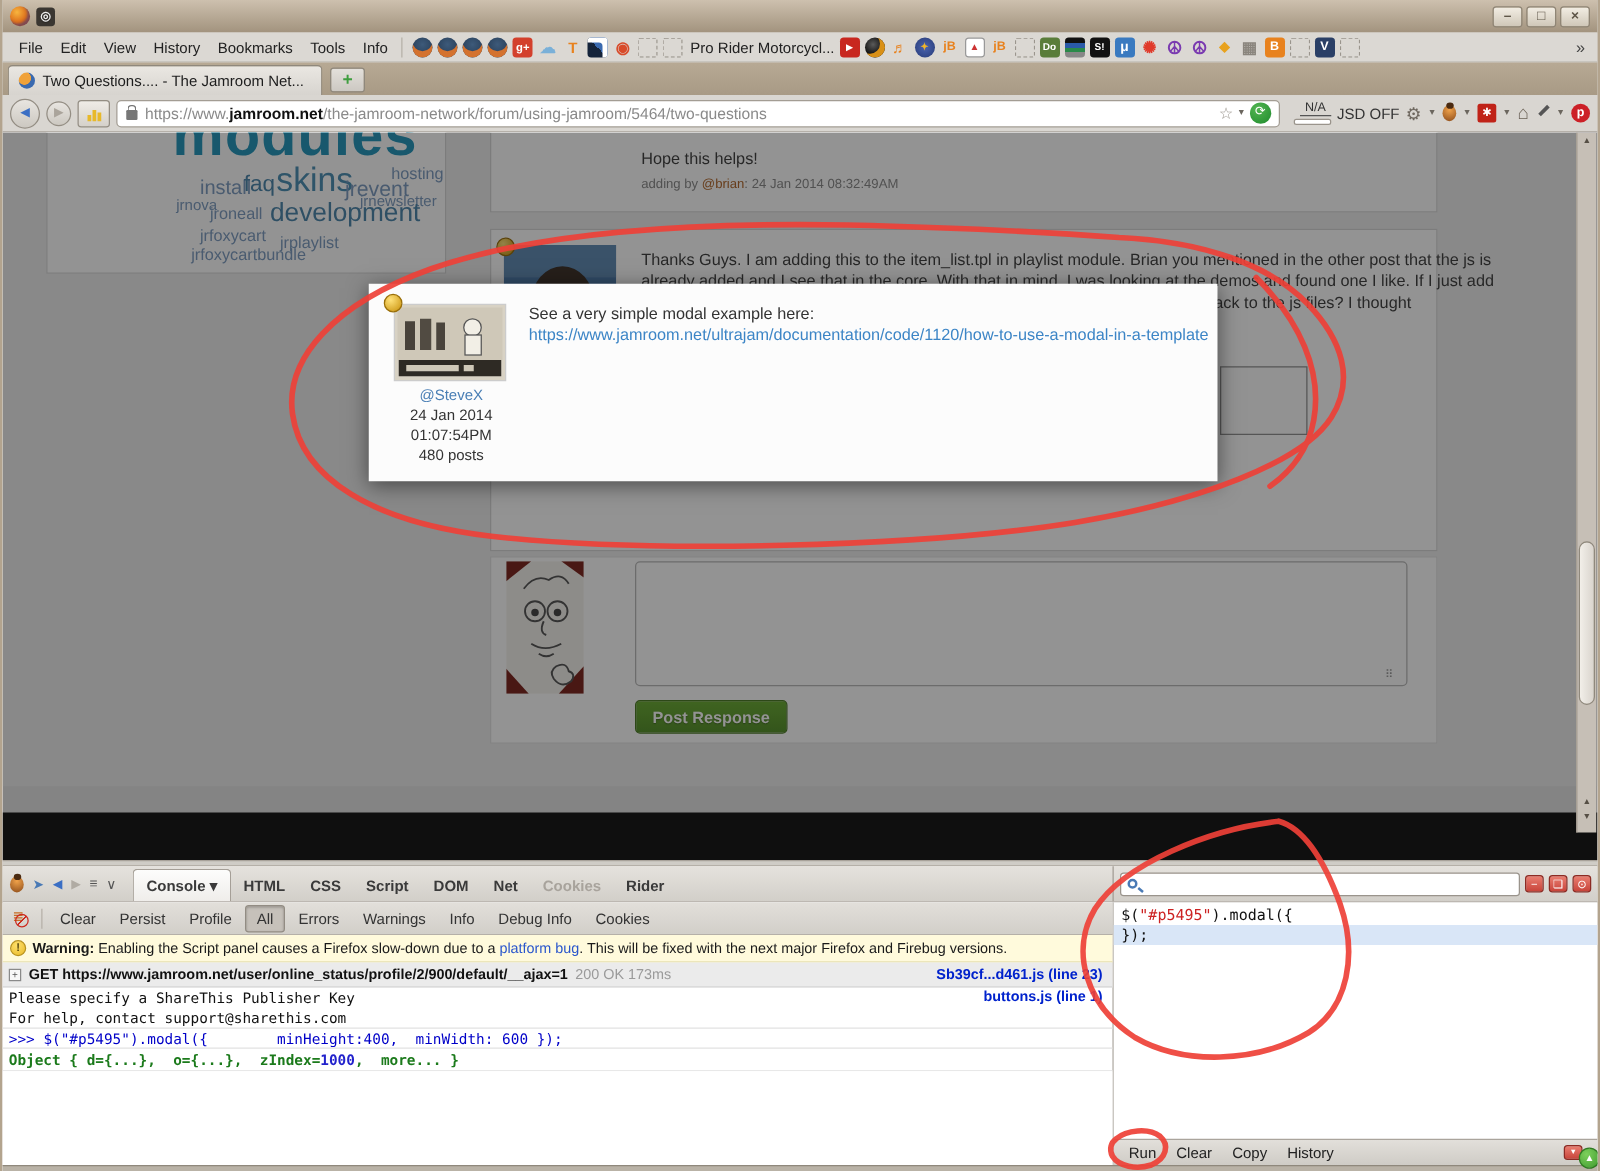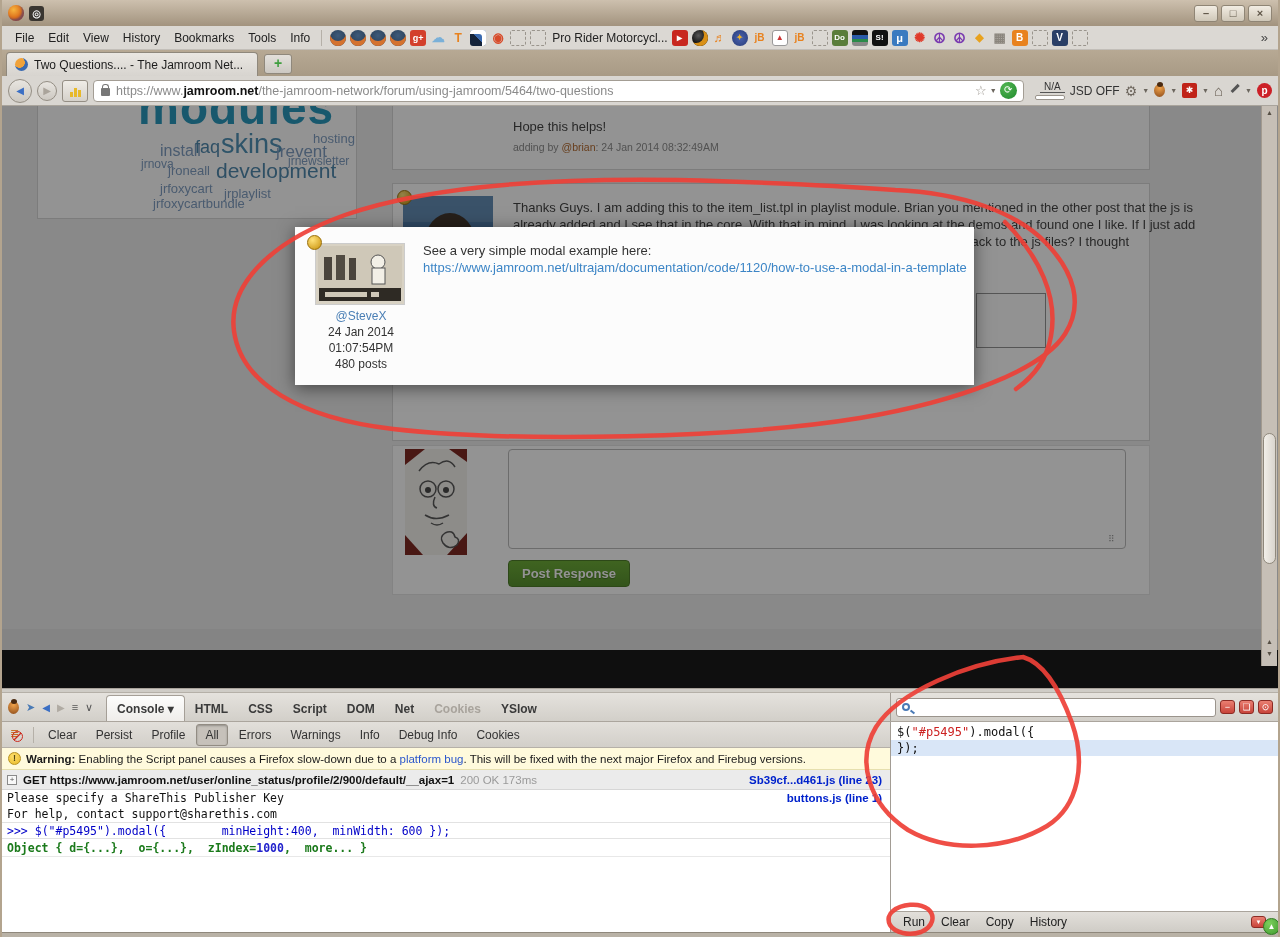--- a/index.html
+++ b/index.html
@@ -438,21 +438,21 @@
         <span class="fbtool">≡</span>
         <span class="fbtool">∨</span>
         <span class="fbtabs">
             <span class="fbtab" data-state="active"><span>Console</span><span> ▾</span></span>
             <span class="fbtab"><span>HTML</span><span></span></span>
             <span class="fbtab"><span>CSS</span><span></span></span>
             <span class="fbtab"><span>Script</span><span></span></span>
             <span class="fbtab"><span>DOM</span><span></span></span>
             <span class="fbtab"><span>Net</span><span></span></span>
             <span class="fbtab" data-state="disabled"><span>Cookies</span><span></span></span>
-            <span class="fbtab"><span>YSlow</span><span></span></span>
+            <span class="fbtab"><span>Rider</span><span></span></span>
           </span>
       </div>
       <div class="fbtopr">
         <span class="mag"></span>
         <input class="fbsearch" type="text" style="">
         <span class="rbtn">−</span>
         <span class="rbtn">❏</span>
         <span class="rbtn">⊙</span>
       </div>
     </div>

